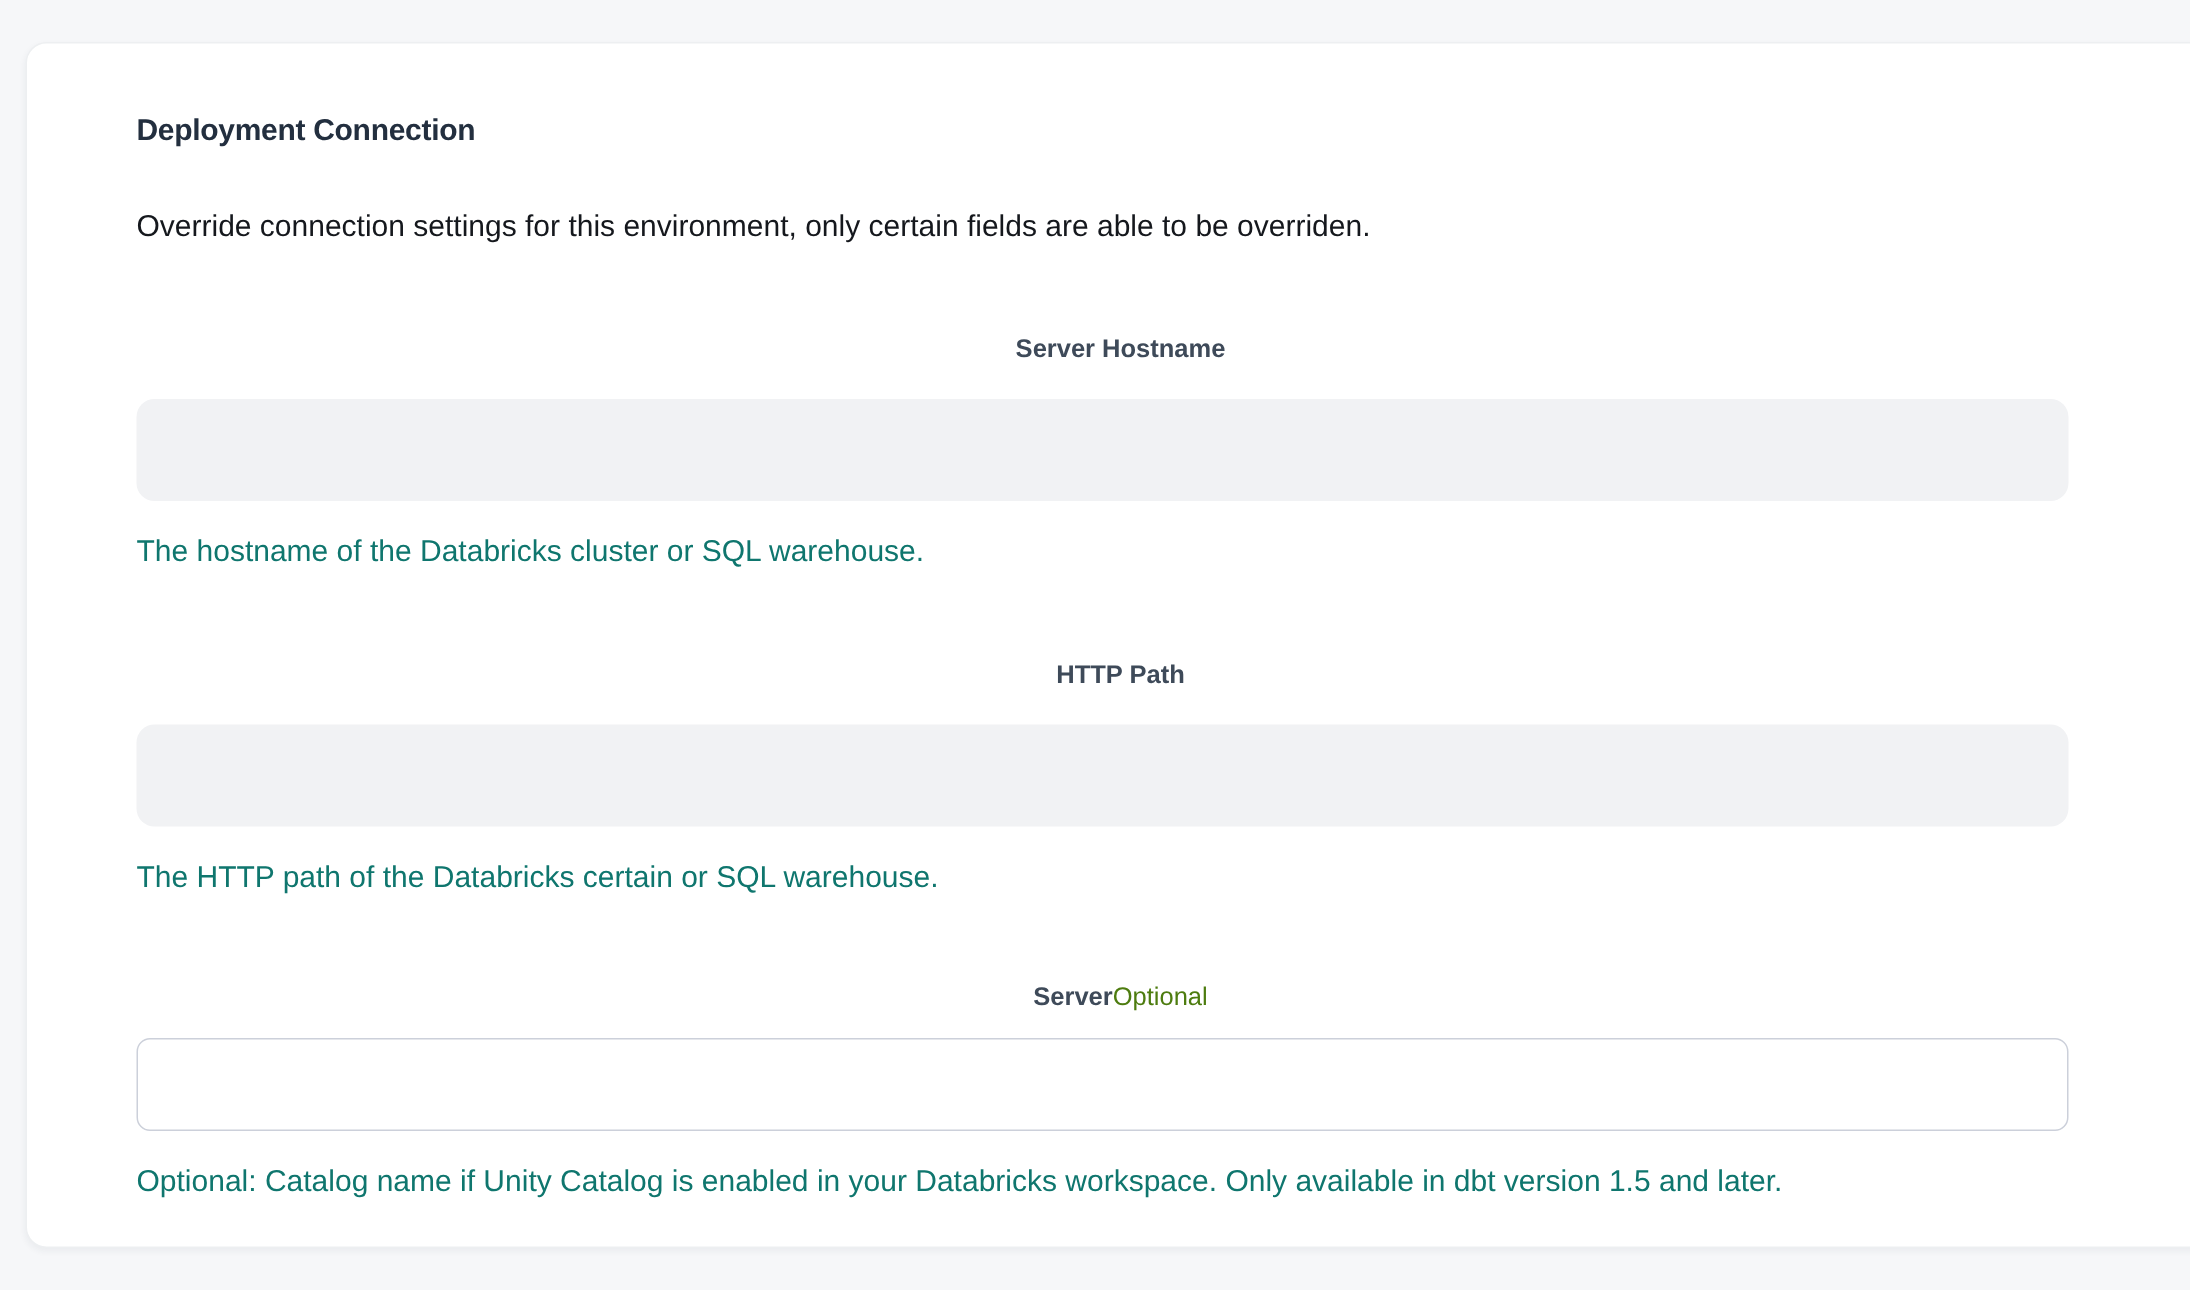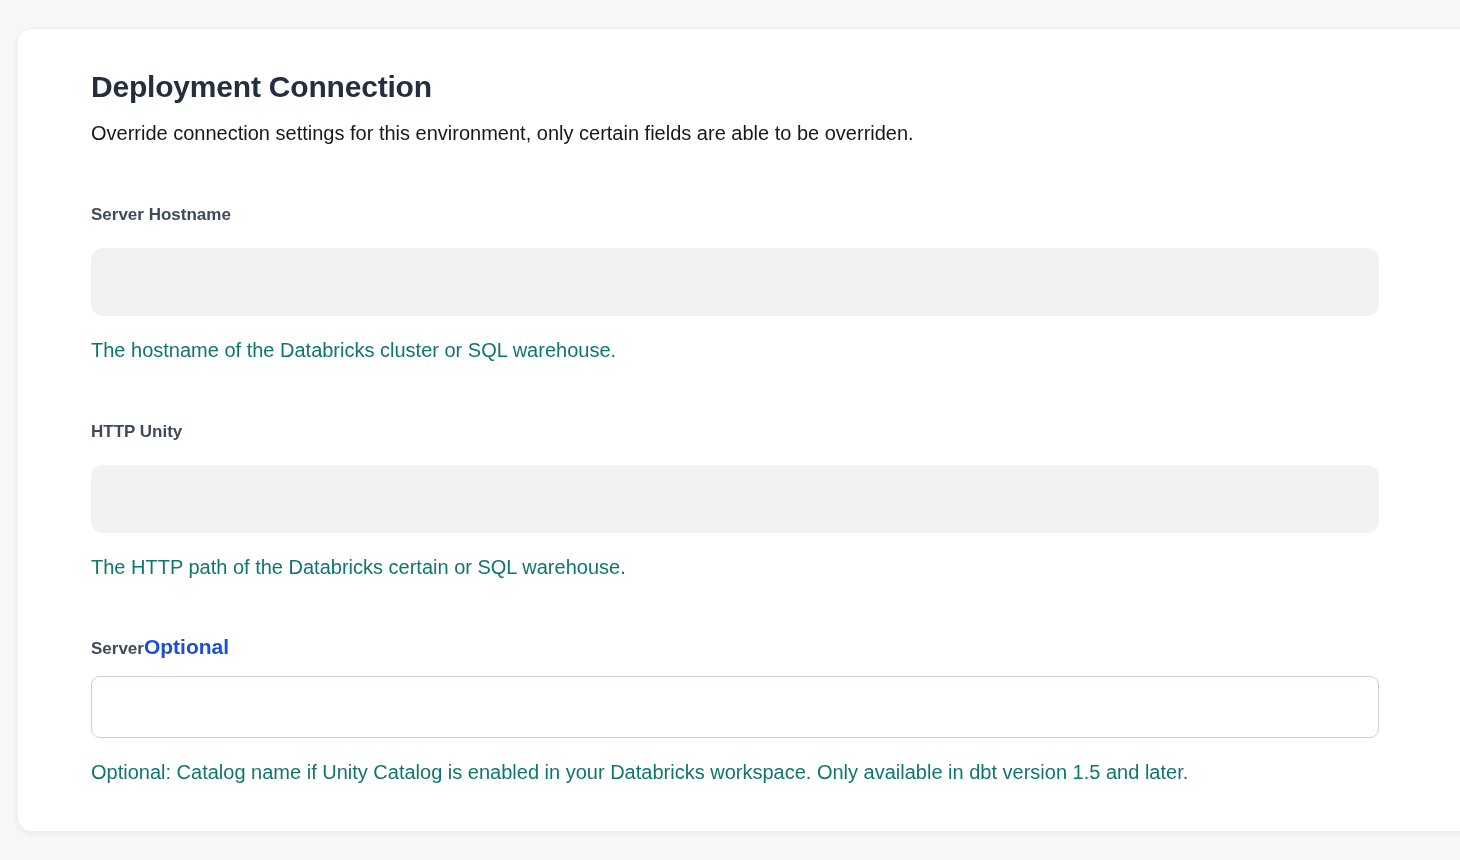--- a/index.html
+++ b/index.html
@@ -19,52 +19,53 @@
     background: #ffffff;
     border: 1px solid #edeff1;
     border-radius: 14px;
     box-shadow: 0 2px 5px rgba(31, 45, 61, 0.06);
     padding: 38px 0 0 73px;
   }
   .content {
     width: 1288px;
   }
   .page-title {
-    font-size: 30px;
+    font-size: 20px;
     line-height: 40px;
     font-weight: 700;
     color: #232f3f;
     letter-spacing: -0.2px;
   }
   .page-subtitle {
-    margin-top: 12px;
+    margin-top: 30px;
     font-size: 20px;
     line-height: 28px;
     font-weight: 400;
     color: #15181d;
   }
   .field-group { margin-top: 56px; }
   .field-group.catalog { margin-top: 54px; }
   .field-label-row {
     display: flex;
     align-items: baseline;
-    justify-content: flex-start;
+    justify-content: center;
     line-height: 24px;
+    margin-left: 24px;
   }
   .field-label {
     font-size: 17px;
     line-height: 24px;
     font-weight: 700;
     color: #3e4a59;
   }
   .optional-tag {
-    font-size: 21px;
+    font-size: 17px;
     line-height: 24px;
-    font-weight: 700;
-    color: #1d4ed8;
+    font-weight: 400;
+    color: #4d7c0f;
   }
   .text-input {
     display: block;
     width: 100%;
     font-family: "Liberation Sans", "DejaVu Sans", sans-serif;
     font-size: 20px;
     color: #15181d;
     outline: none;
   }
   .text-input.disabled-input {
@@ -103,21 +104,21 @@
     <div class="field-group">
       <div class="field-label-row">
         <label class="field-label">Server Hostname</label>
       </div>
       <input class="text-input disabled-input" type="text" disabled="" value="" style="">
       <p class="field-help">The hostname of the Databricks cluster or SQL warehouse.</p>
     </div>
 
     <div class="field-group">
       <div class="field-label-row">
-        <label class="field-label">HTTP Unity</label>
+        <label class="field-label">HTTP Path</label>
       </div>
       <input class="text-input disabled-input" type="text" disabled="" value="" style="">
       <p class="field-help">The HTTP path of the Databricks certain or SQL warehouse.</p>
     </div>
 
     <div class="field-group catalog">
       <div class="field-label-row">
         <label class="field-label">Server</label>
         <span class="optional-tag">Optional</span>
       </div>

